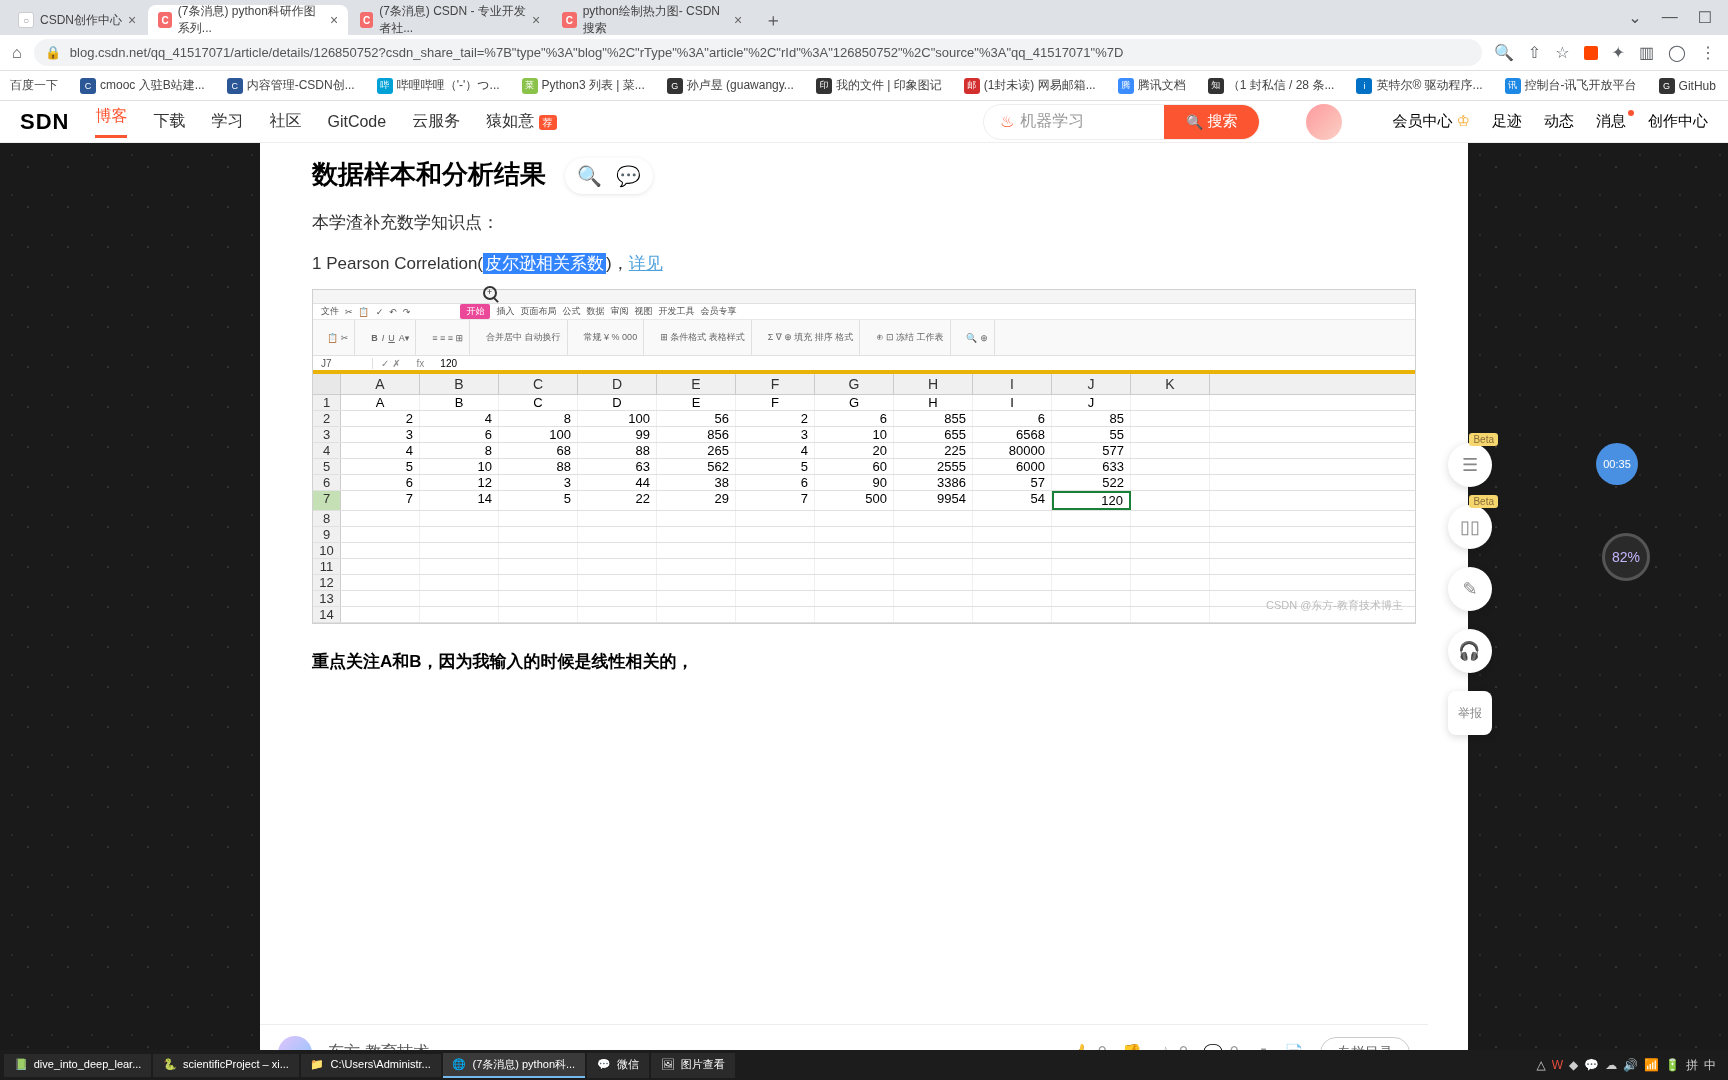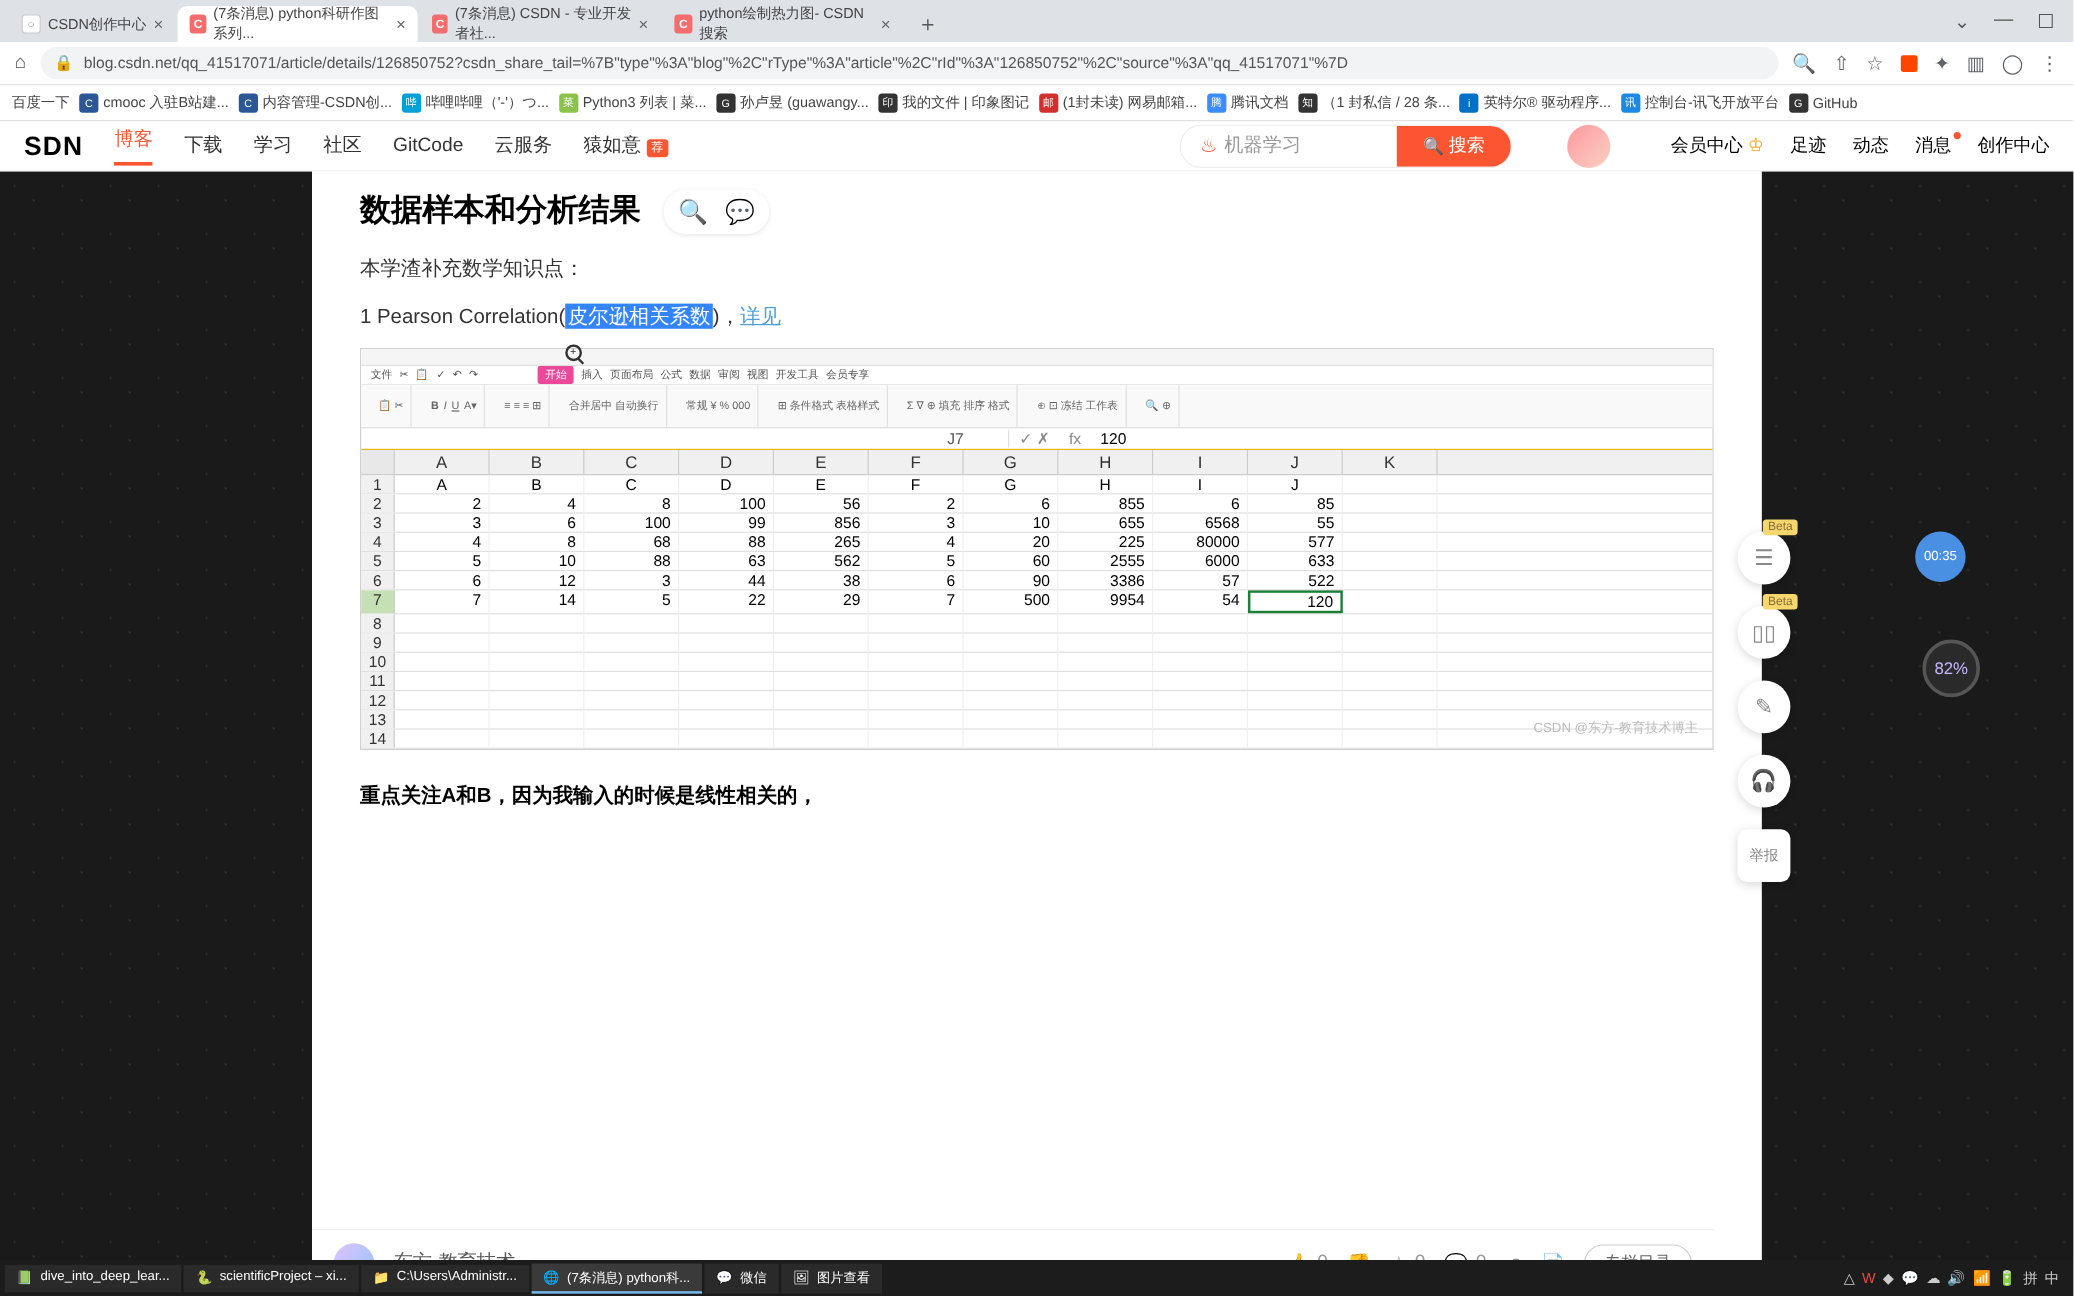--- a/index.html
+++ b/index.html
@@ -15,57 +15,57 @@
 .tab .plus { color:#555; font-size:18px; }
 .wincontrols { position:absolute; right:0; top:0; display:flex; gap:20px; padding:8px 16px; color:#555; }
 
 .addrbar { height:36px; background:#fff; border-bottom:1px solid #e0e0e0; display:flex; align-items:center; padding:0 12px; gap:12px; font-size:13px; }
 .addrbar .back,.addrbar .fwd,.addrbar .reload,.addrbar .home { color:#555; font-size:16px; }
 .addrbar .url { flex:1; background:#f1f3f4; border-radius:20px; padding:6px 12px; display:flex; align-items:center; gap:8px; color:#555; }
 .addrbar .lock { color:#5f6368; }
 .addrbar .icons { display:flex; gap:14px; color:#5f6368; font-size:16px; align-items:center; }
 .ext-square { width:14px; height:14px; background:#ff4500; border-radius:2px; }
 
-.bookbar { height:30px; border-bottom:1px solid #e0e0e0; display:flex; align-items:center; padding:0 10px; gap:8px; font-size:12px; color:#444; overflow:hidden; }
+.bookbar { height:30px; border-bottom:1px solid #e0e0e0; display:flex; align-items:center; padding:0 10px; gap:22px; font-size:12px; color:#444; overflow:hidden; }
 .bookbar .bm { display:flex; align-items:center; gap:4px; white-space:nowrap; }
 .bookbar .bicon { width:16px; height:16px; border-radius:3px; display:inline-flex; align-items:center; justify-content:center; font-size:9px; color:#fff; }
 
 
 .csdnnav { height:42px; border-bottom:1px solid #eee; display:flex; align-items:center; padding:0 20px; gap:26px; font-size:16px; }
 .csdnnav .logo { font-weight:bold; font-size:22px; letter-spacing:1px; }
 .csdnnav .item { color:#333; cursor:pointer; }
 .csdnnav .item.active { color:#fc5531; border-bottom:3px solid #fc5531; padding-bottom:8px; }
 .csdnnav .search { margin-left:auto; display:flex; align-items:center; background:#fff; border:1px solid #eee; border-radius:22px; overflow:hidden; height:36px; }
 .csdnnav .search .hot { padding:0 16px; color:#999; display:flex; align-items:center; gap:6px; width:180px; }
 .csdnnav .search .btn { background:#fc5531; color:#fff; padding:0 22px; height:100%; display:flex; align-items:center; gap:4px; font-size:15px; }
 .csdnnav .avatar { width:36px; height:36px; border-radius:50%; background:linear-gradient(135deg,#ff9a9e,#fad0c4); margin-left:20px; }
 .csdnnav .right { display:flex; gap:22px; margin-left:24px; font-size:15px; align-items:center; }
 .csdnnav .right .dot { position:relative; }
 .csdnnav .right .dot::after { content:""; position:absolute; top:-2px; right:-8px; width:6px; height:6px; background:#fc5531; border-radius:50%; }
 .crown { color:#f5a623; }
 
 
 .page { position:relative; height:calc(100% - 35px - 36px - 30px - 42px - 30px); display:flex; }
 .bg-left,.bg-right { width:260px; background:#1a1a1a; background-image:radial-gradient(circle at 30% 30%, #2a2a2a 1px, transparent 1px),radial-gradient(circle at 70% 60%, #333 1px, transparent 1px); background-size:40px 40px; }
-.article { flex:1; background:#fff; padding:10px 40px 20px; overflow:hidden; position:relative; }
+.article { flex:1; background:#fff; padding:10px 52px 20px; overflow:hidden; position:relative; }
 
 .h2 { font-size:26px; font-weight:bold; margin:4px 0 14px; }
 .floaticons { display:inline-flex; gap:14px; margin-left:12px; color:#888; font-size:20px; vertical-align:middle; background:#fff; padding:6px 12px; border-radius:20px; box-shadow:0 1px 4px rgba(0,0,0,.1); }
 .para { font-size:17px; color:#333; margin:10px 0; line-height:1.8; }
 .para .hl { background:#3284ff; color:#fff; padding:1px 2px; }
 .para a { color:#4ea1db; }
 
 
 .sheet { border:1px solid #d0d0d0; margin-top:10px; font-size:12px; background:#fff; position:relative; }
 .sheet .topbar { height:14px; background:#f5f5f5; border-bottom:1px solid #e0e0e0; }
 .sheet .ribbon1 { height:16px; background:#fff; border-bottom:1px solid #e8e8e8; display:flex; align-items:center; gap:6px; padding:0 8px; font-size:9px; color:#555; }
 .sheet .ribbon1 .tab-active { background:#ec4899; color:#fff; padding:1px 6px; border-radius:2px;margin-left:44px; }
 .sheet .ribbon2 { height:36px; background:#f9f9f9; border-bottom:1px solid #e0e0e0; display:flex; align-items:center; padding:0 8px; gap:10px; font-size:9px; color:#666; }
 .sheet .ribbon2 .grp { display:flex; align-items:center; gap:4px; padding:0 6px; border-right:1px solid #e0e0e0; height:100%; }
-.sheet .fxbar { height:18px; border-bottom:1px solid #eab308; display:flex; align-items:center; font-size:13px;justify-content:center; }
+.sheet .fxbar { height:18px; border-bottom:4px solid #eab308; display:flex; align-items:center; font-size:10px; }
 .sheet .fxbar .cell { width:60px; border-right:1px solid #e0e0e0; padding:0 8px; color:#555; }
 .sheet .fxbar .fx { padding:0 8px; color:#888; }
 .sheet .fxbar .val { padding:0 8px; }
 
 .grid { font-size:13px; font-family:"Calibri","Arial"; }
 .grid .colhdr { display:flex; background:#f0f0f0; border-bottom:1px solid #ccc; }
 .grid .colhdr .corner { width:28px; border-right:1px solid #ccc; background:#e8e8e8; }
 .grid .colhdr .ch { width:79px; text-align:center; border-right:1px solid #ccc; font-size:14px; color:#333; padding:2px 0; }
 .grid .row { display:flex; border-bottom:1px solid #e0e0e0; }
 .grid .row .rh { width:28px; text-align:center; background:#f0f0f0; border-right:1px solid #ccc; color:#333; }

